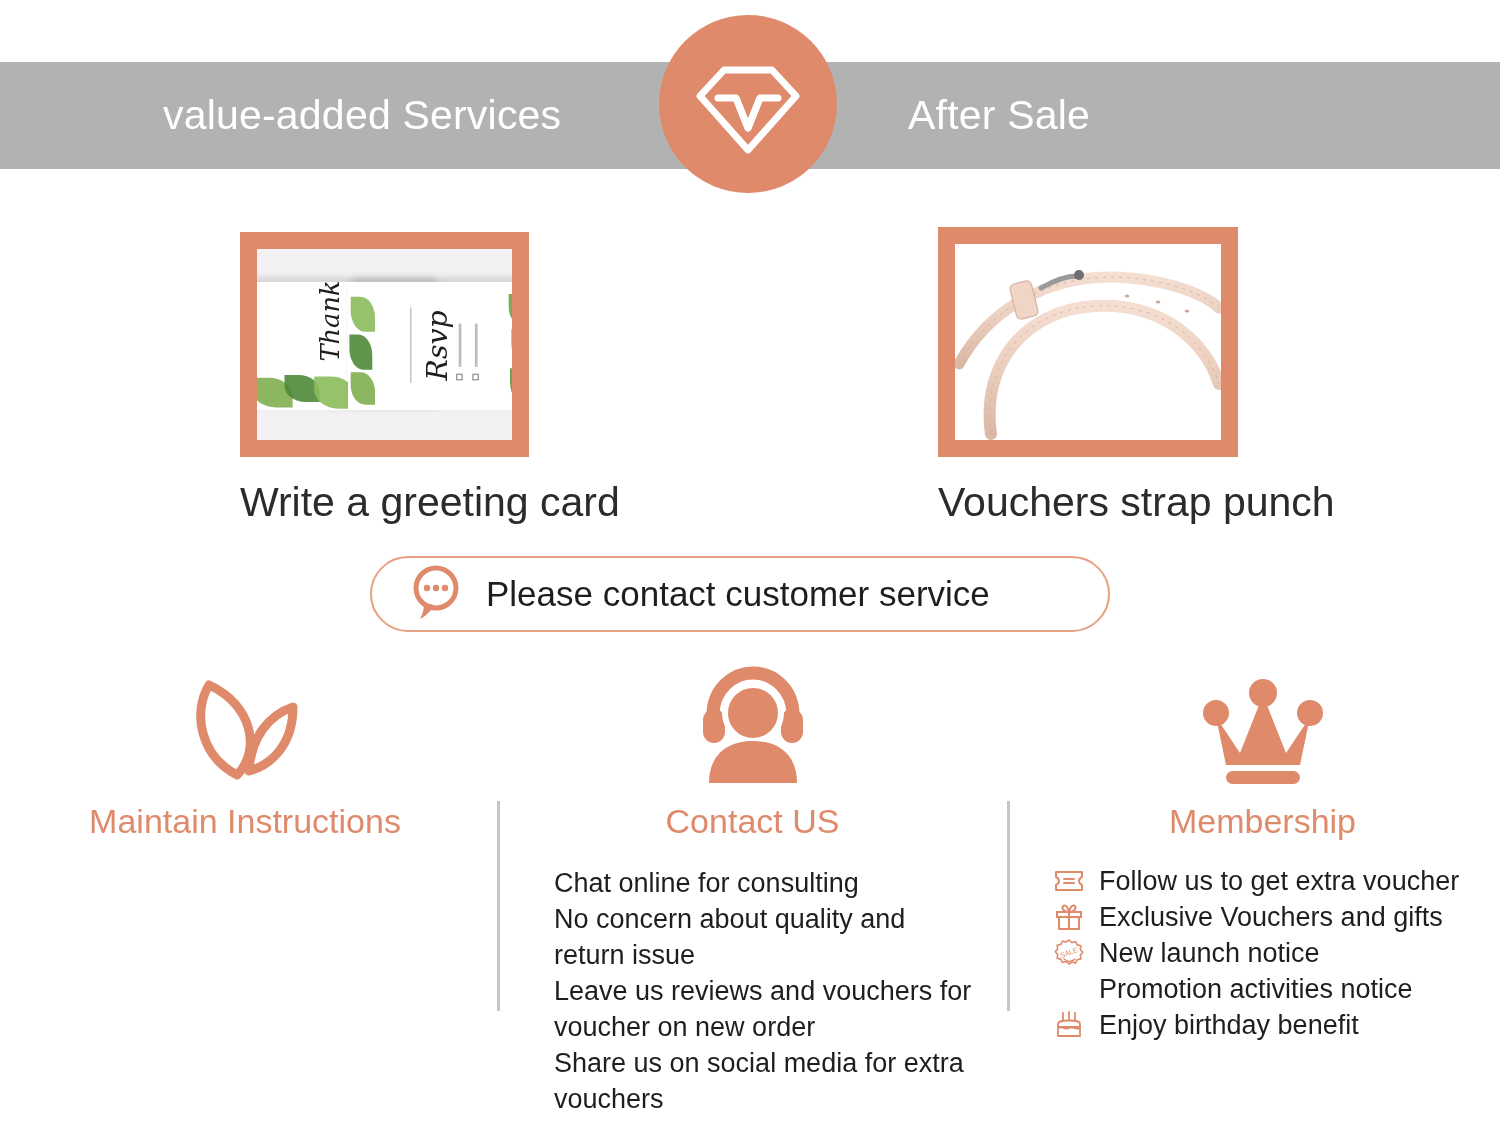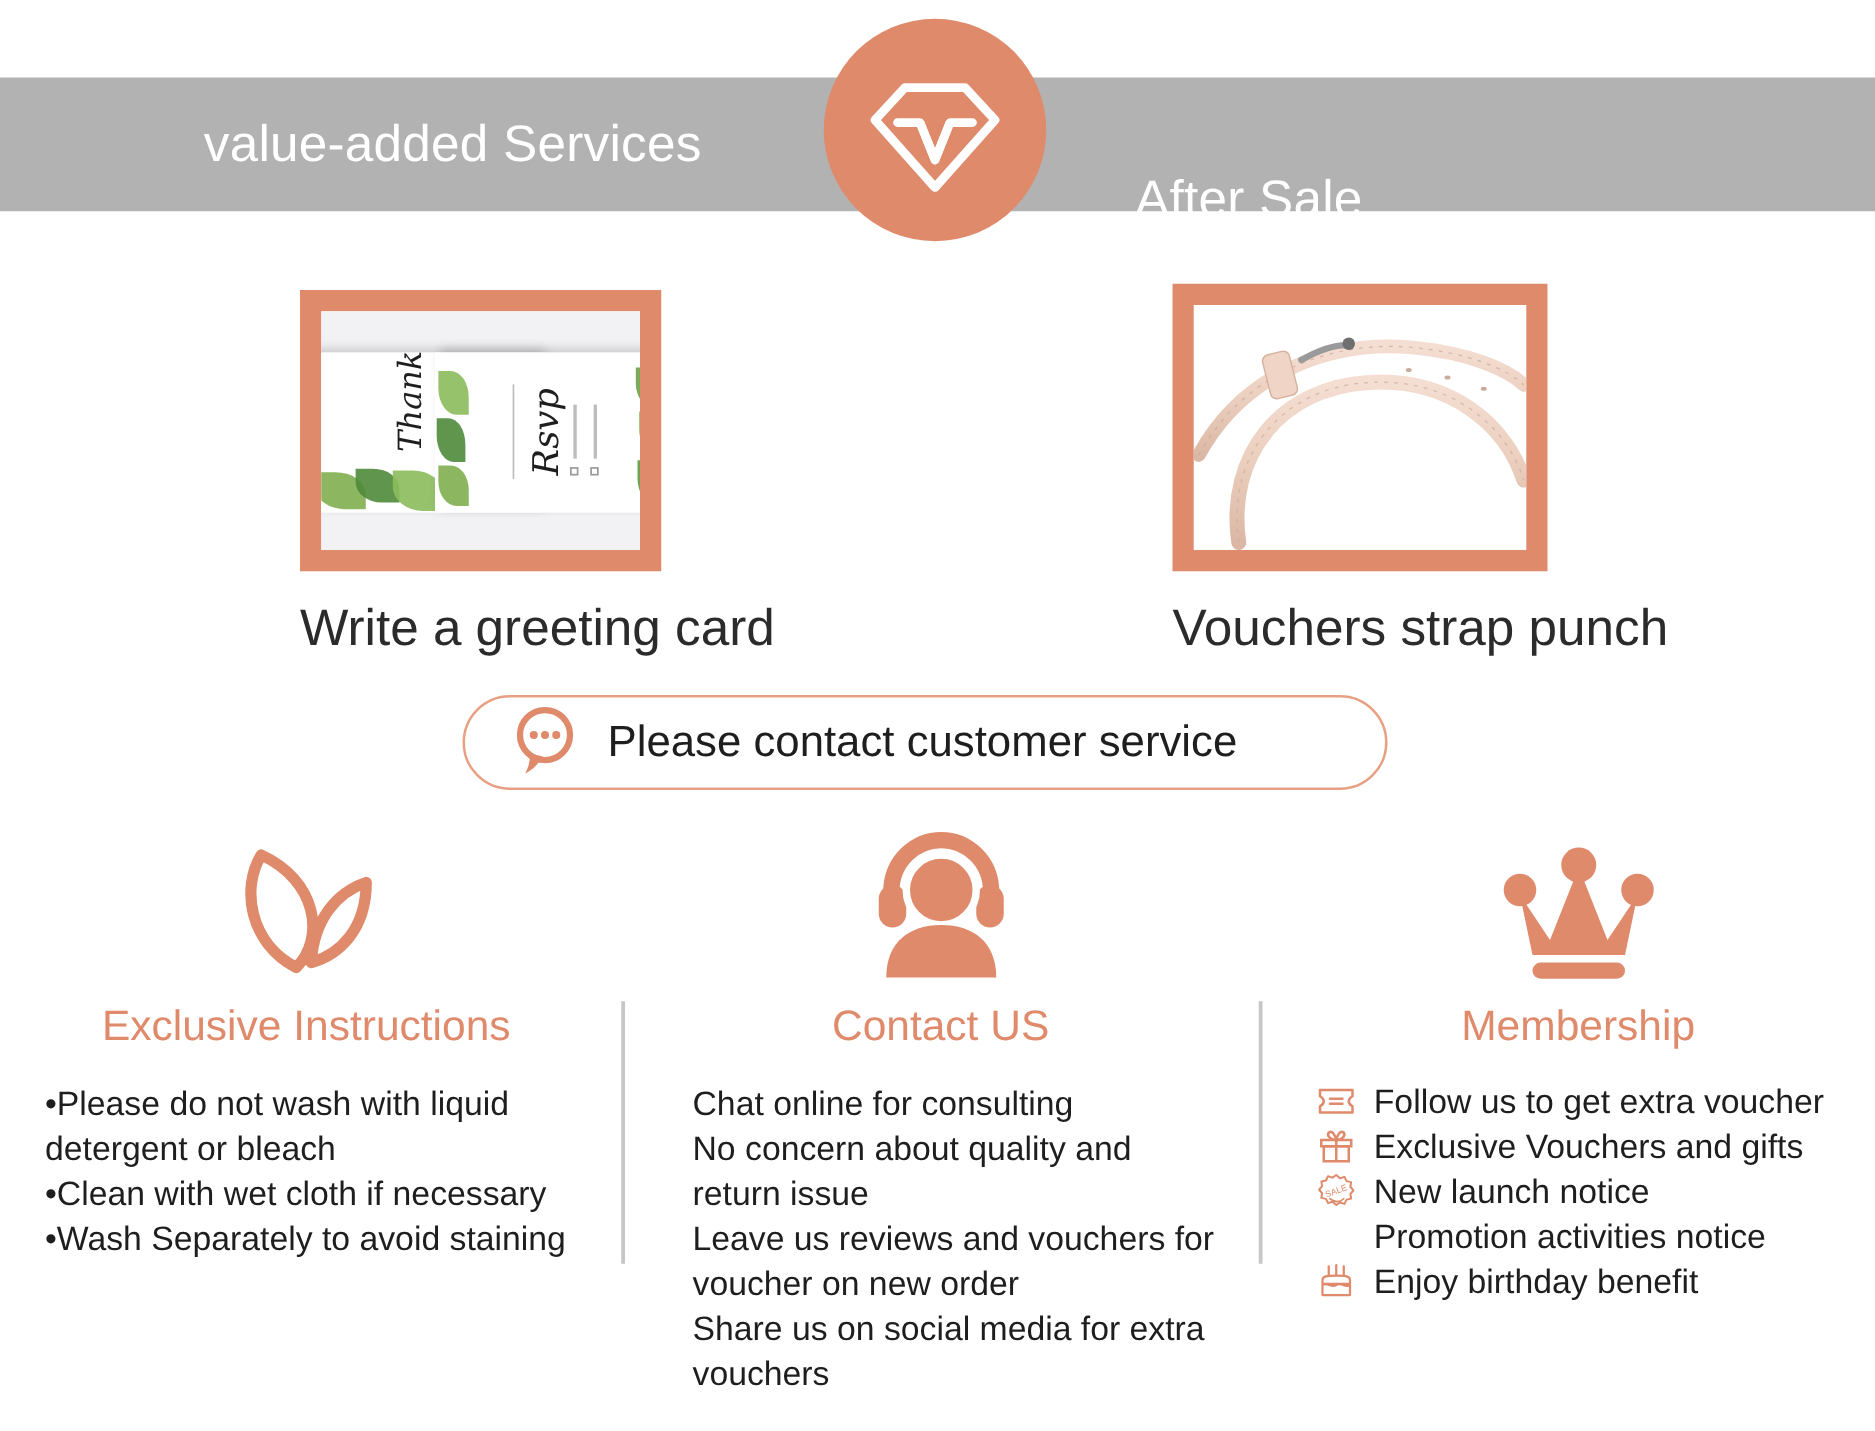--- a/index.html
+++ b/index.html
@@ -32,21 +32,21 @@
     position: absolute;
     color: #ffffff;
     font-size: 41px;
     font-weight: 400;
     letter-spacing: .2px;
     white-space: nowrap;
     line-height: 107px;
     top: 62px;
   }
   .header-title.left  { left: 163px; }
-  .header-title.right { left: 908px; margin-top: 44px; }
+  .header-title.right { left: 908px; }
 
   .logo-badge {
     position: absolute;
     left: 659px;
     top: 15px;
     width: 178px;
     height: 178px;
     border-radius: 50%;
     background: #df8a6b;
     display: flex;
@@ -309,27 +309,21 @@
 
   <div class="col" id="col-maintain">
     <div class="col-icon">
       <span>
         <svg width="140" height="118" viewBox="0 0 140 118">
           <path d="M34 18 C 78 38, 86 84, 62 108 C 24 88, 18 44, 34 18 Z" fill="none" stroke="#df8a6b" stroke-width="9" stroke-linejoin="round"></path>
           <path d="M118 40 C 118 78, 96 98, 74 104 C 76 70, 94 48, 118 40 Z" fill="none" stroke="#df8a6b" stroke-width="9" stroke-linejoin="round" stroke-linecap="round"></path>
         </svg>
       </span>
     </div>
-    <div class="col-title">Exclusive Instructions</div>
-    <div class="col-body">
-      <p>•Please do not wash with liquid</p>
-      <p>detergent or bleach</p>
-      <p>•Clean with wet cloth if necessary</p>
-      <p>•Wash Separately to avoid staining</p>
-    </div>
+    <div class="col-title">Maintain Instructions</div>
   </div>
 
   <div class="col" id="col-contact">
     <div class="col-icon">
       <span>
         <svg width="116" height="120" viewBox="0 0 116 120">
           <path d="M18 60 V50 C 18 24, 38 8, 58 8 C 78 8, 98 24, 98 50 V60" fill="none" stroke="#df8a6b" stroke-width="13" stroke-linecap="round"></path>
           <rect x="8" y="44" width="22" height="34" rx="11" fill="#df8a6b"></rect>
           <rect x="86" y="44" width="22" height="34" rx="11" fill="#df8a6b"></rect>
           <circle cx="58" cy="48" r="28" fill="#df8a6b" stroke="#ffffff" stroke-width="6"></circle>

